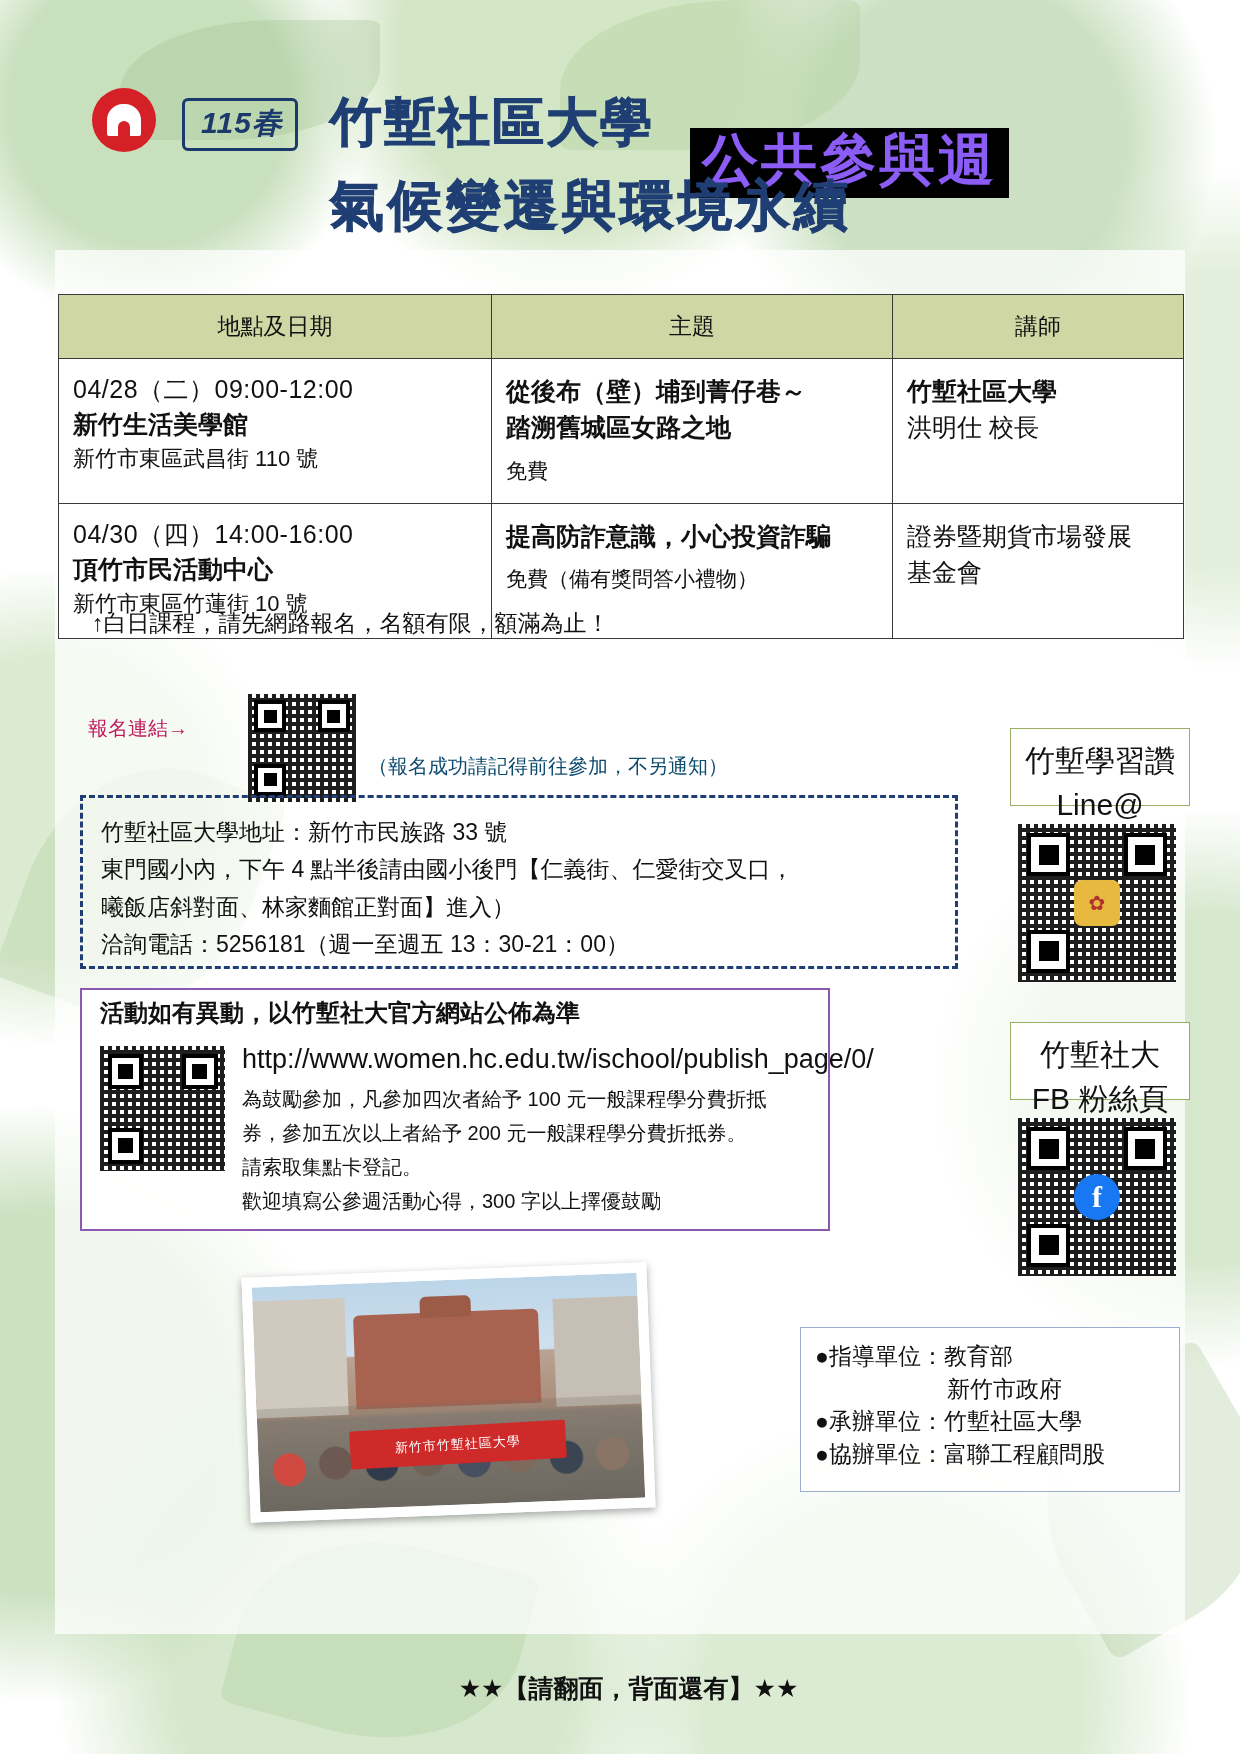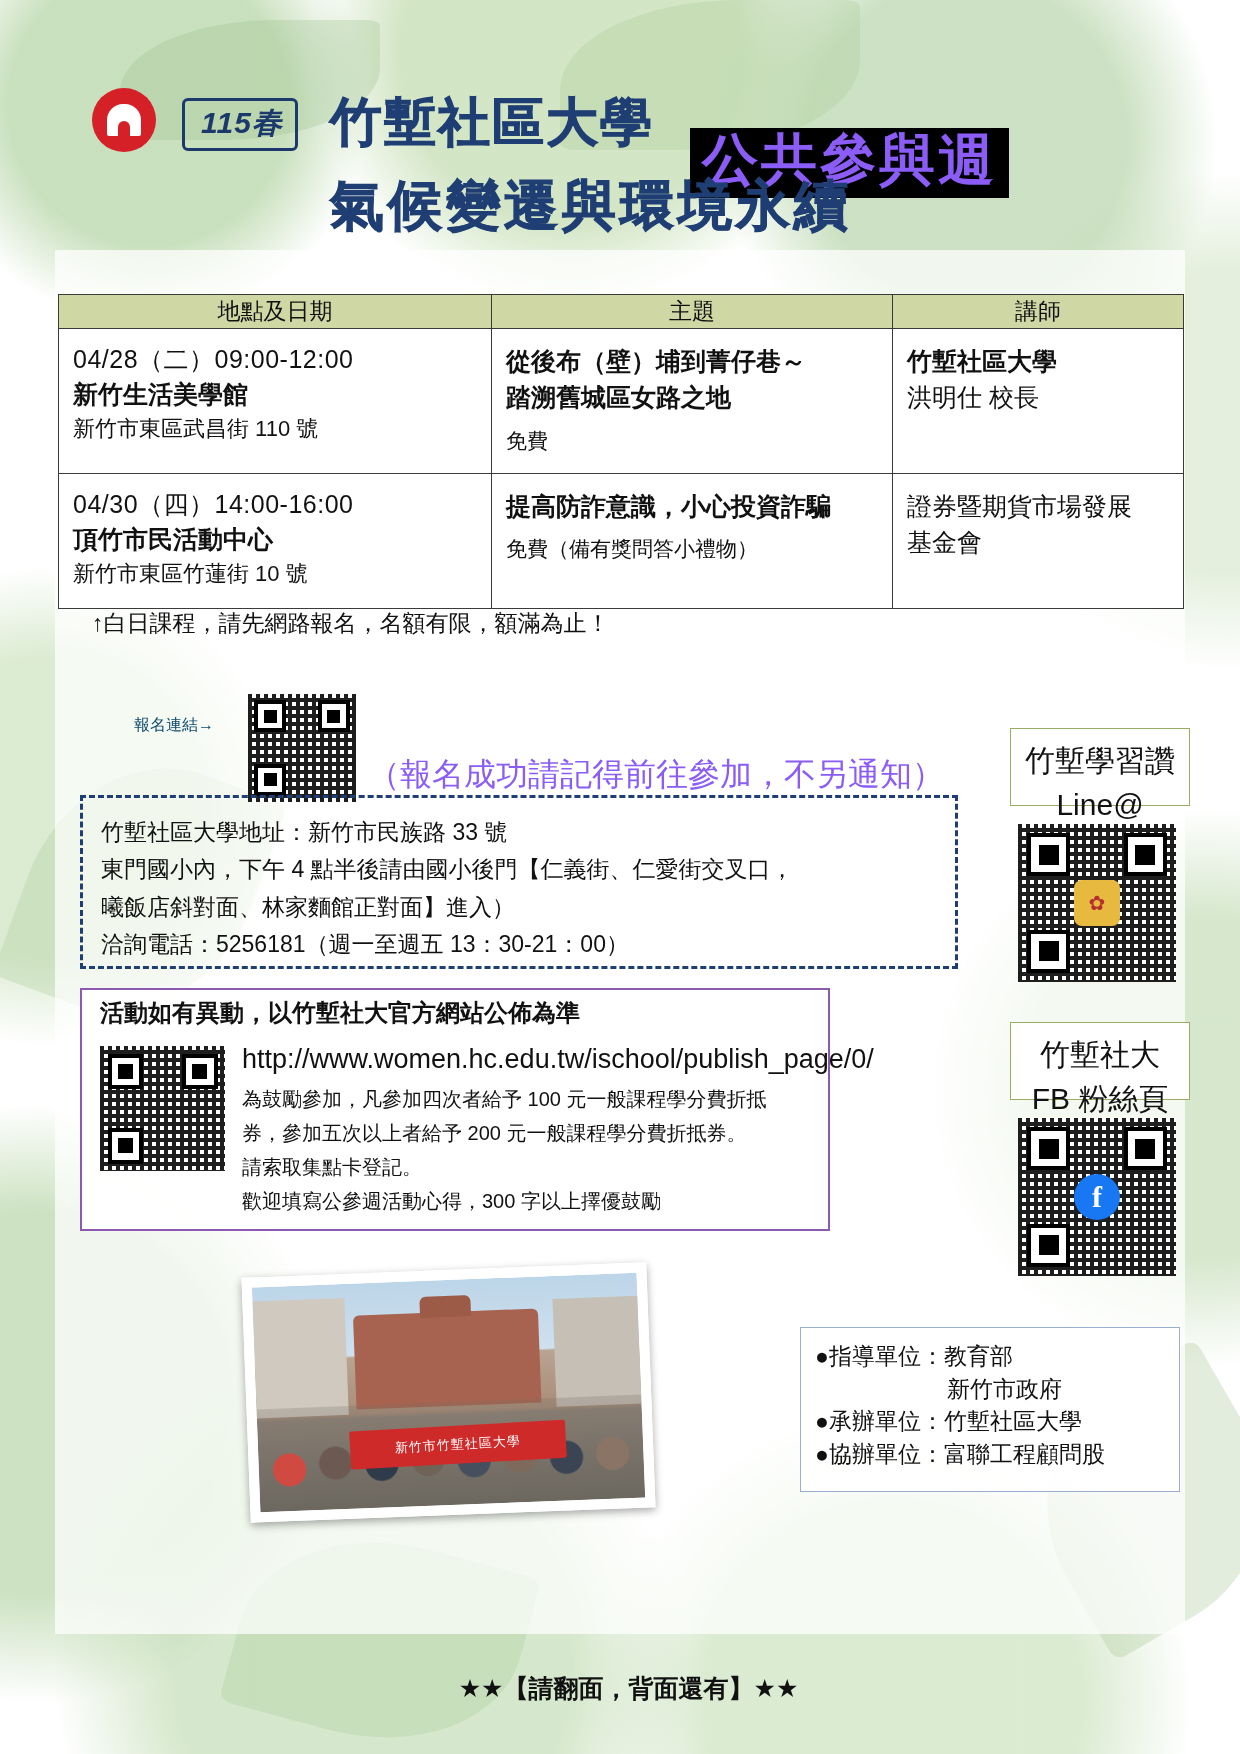--- a/index.html
+++ b/index.html
@@ -129,21 +129,21 @@
     width: 1122px;
     border-collapse: collapse;
     table-layout: fixed;
   }
   .schedule th {
     background: #cfd8a4;
     border: 1.6px solid #3a3a3a;
     font-size: 23px;
     font-weight: normal;
     color: #111;
-    padding: 1px 0;
+    padding: 16px 0;
     text-align: center;
   }
   .schedule td {
     border: 1.6px solid #3a3a3a;
     vertical-align: top;
     background: #ffffff;
     padding: 14px 14px 18px 14px;
   }
   .col-a { width: 432px; }
   .col-b { width: 400px; }
@@ -164,23 +164,22 @@
     position: absolute;
     left: 92px; top: 608px;
     font-size: 23px;
     color: #111;
   }
 
   
   .reg-label {
     position: absolute;
     left: 88px; top: 715px;
-    font-size: 16px;
-    color: #0c4a6e;
-    margin-left: 46px;
+    font-size: 20px;
+    color: #be185d;
   }
   .qr {
     background: #ffffff;
     position: relative;
   }
   .qr-inner {
     width: 100%; height: 100%;
     background-image:
       repeating-linear-gradient(90deg, #000 0 4px, transparent 4px 8px),
       repeating-linear-gradient(0deg, #000 0 4px, transparent 4px 8px);
@@ -200,22 +199,22 @@
     background: #000;
   }
   .qr-eye.tl { left: 6%; top: 6%; }
   .qr-eye.tr { right: 6%; top: 6%; }
   .qr-eye.bl { left: 6%; bottom: 6%; }
 
   #qr-reg { position: absolute; left: 248px; top: 694px; width: 108px; height: 108px; }
   .reg-note {
     position: absolute;
     left: 368px; top: 753px;
-    font-size: 32px;
-    color: #8b5cf6;
+    font-size: 20px;
+    color: #0c4a6e;
   }
 
   
   .addr-box {
     position: absolute;
     left: 80px; top: 795px;
     width: 878px;
     height: 174px;
     border: 3px dashed #1f3e73;
     box-sizing: border-box;

